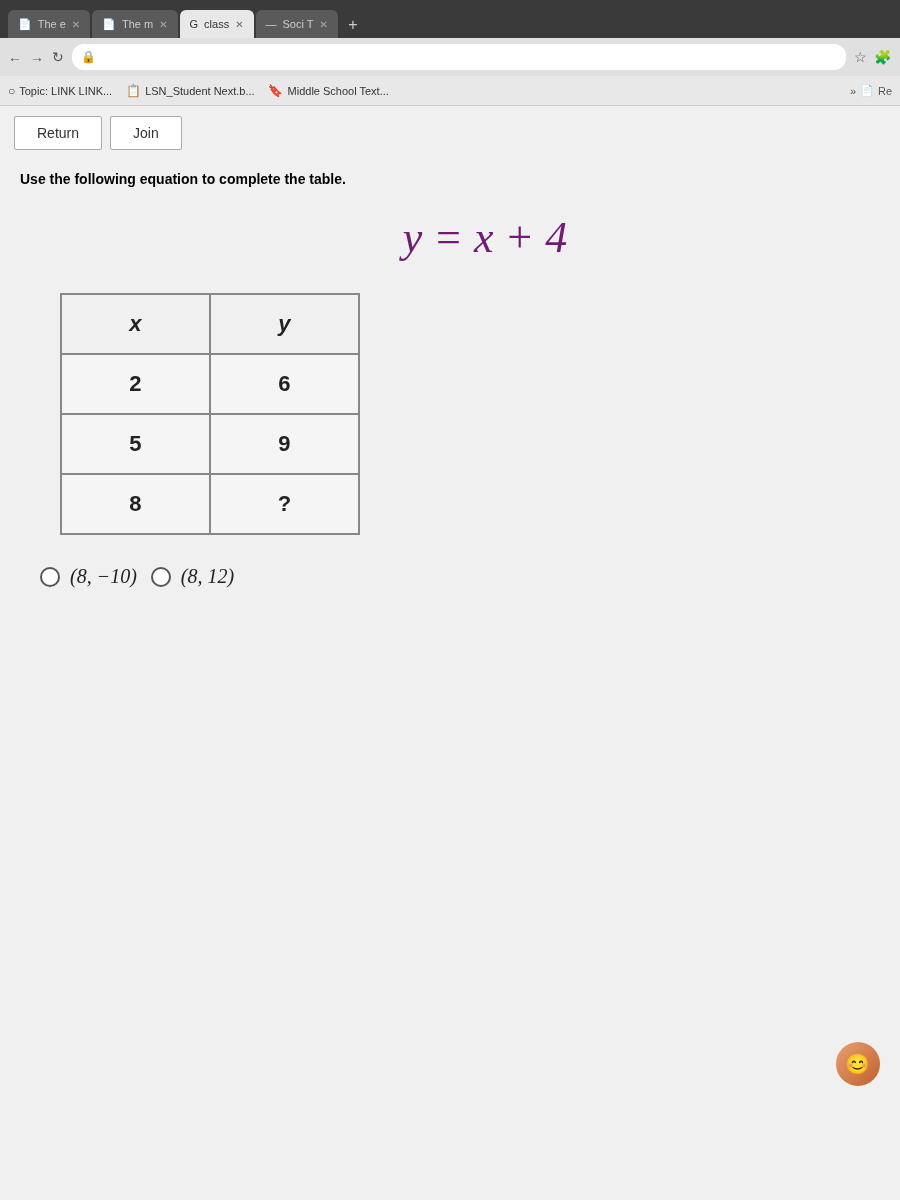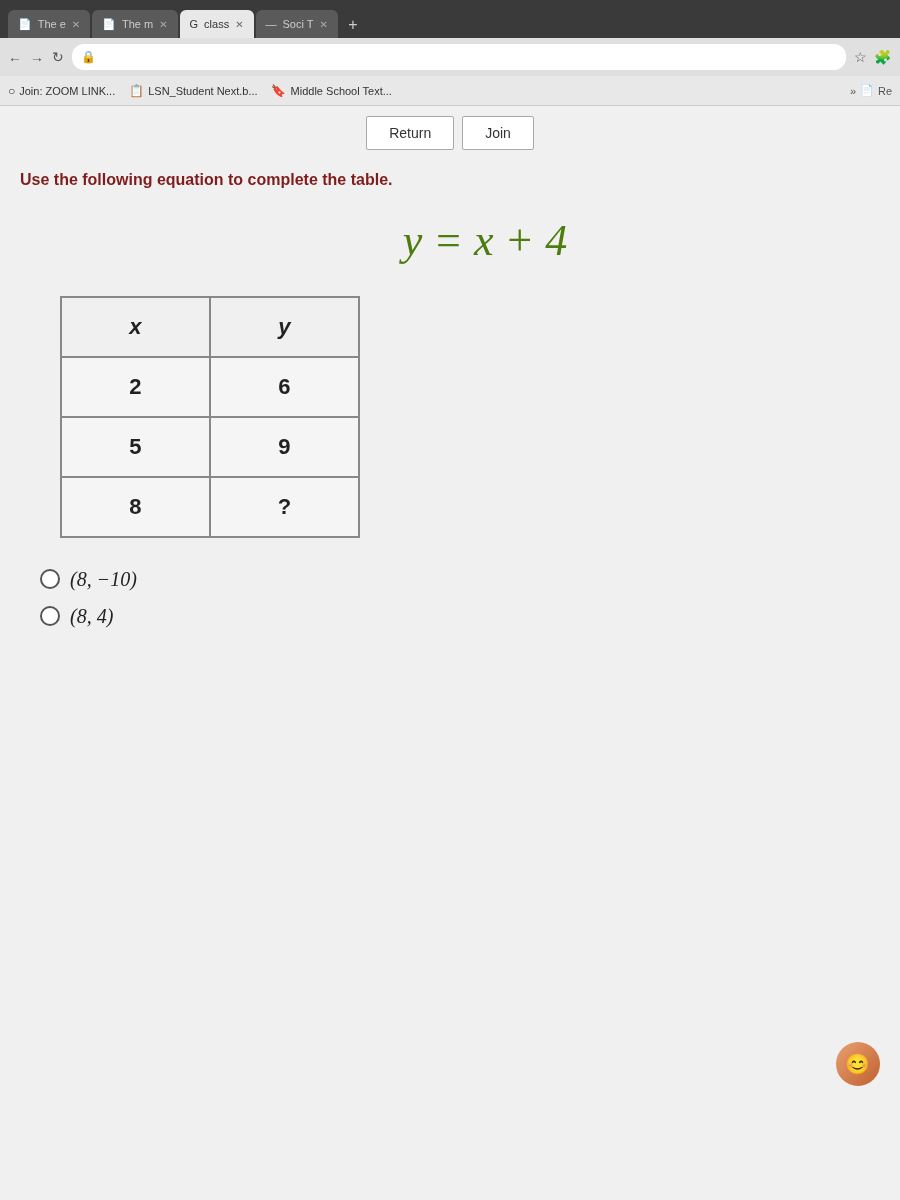--- a/index.html
+++ b/index.html
@@ -140,53 +140,53 @@
     .page-content {
       background: #f0f0f0;
       width: 900px;
       min-height: 1100px;
       position: relative;
     }
 
     
     .action-buttons {
       display: flex;
-      justify-content: center;
+      justify-content: flex-start;
       padding: 10px 14px;
       gap: 8px;
     }
 
     .btn-return, .btn-next {
       padding: 8px 22px;
       border: 1px solid #aaa;
       background: white;
       font-size: 14px;
       cursor: pointer;
       border-radius: 2px;
       color: #333;
     }
 
     
     .main-content {
       padding: 10px 30px 30px 20px;
     }
 
     .instruction-text {
-      font-size: 16px;
+      font-size: 14px;
       font-weight: bold;
-      color: #7f1d1d;
+      color: #000000;
       margin-bottom: 24px;
       line-height: 1.3;
     }
 
     .equation-display {
       text-align: center;
       font-size: 44px;
       font-style: italic;
-      color: #4d7c0f;
+      color: #701a75;
       margin: 20px 0 30px 80px;
       font-family: "Times New Roman", serif;
     }
 
     
     .data-table-container {
       margin-left: 40px;
       margin-bottom: 30px;
     }
 
@@ -209,21 +209,21 @@
     .data-table th {
       font-style: italic;
       font-size: 22px;
       background: #f0f0f0;
     }
 
     
     .answer-choices {
       margin-left: 20px;
       display: flex;
-      flex-direction: column;
+      flex-direction: row;
       gap: 14px;
     }
 
     .answer-choice {
       display: flex;
       align-items: center;
       gap: 10px;
       cursor: pointer;
     }
 
@@ -301,21 +301,21 @@
   <div class="url-bar">
     <span class="url-icon">🔒</span>
   </div>
   <span class="nav-btn">☆</span>
   <span class="nav-btn">🧩</span>
 </div>
 
 <div class="bookmarks-bar">
   <div class="bookmark-item">
     <span class="bookmark-icon">○</span>
-    <span>Join: ZOOM LINK...</span>
+    <span>Topic: LINK LINK...</span>
   </div>
   <div class="bookmark-item">
     <span class="bookmark-icon">📋</span>
     <span>LSN_Student Next.b...</span>
   </div>
   <div class="bookmark-item">
     <span class="bookmark-icon">🔖</span>
     <span>Middle School Text...</span>
   </div>
   <div class="bookmark-more">
@@ -365,21 +365,21 @@
       </table>
     </div>
 
     <div class="answer-choices">
       <div class="answer-choice">
         <div class="radio-circle"></div>
         <span class="choice-text">(8, −10)</span>
       </div>
       <div class="answer-choice">
         <div class="radio-circle"></div>
-        <span class="choice-text">(8, 4)</span>
+        <span class="choice-text">(8, 12)</span>
       </div>
     </div>
 
   </div>
 
   <div class="bottom-avatar">
     😊
   </div>
 
 </div>

